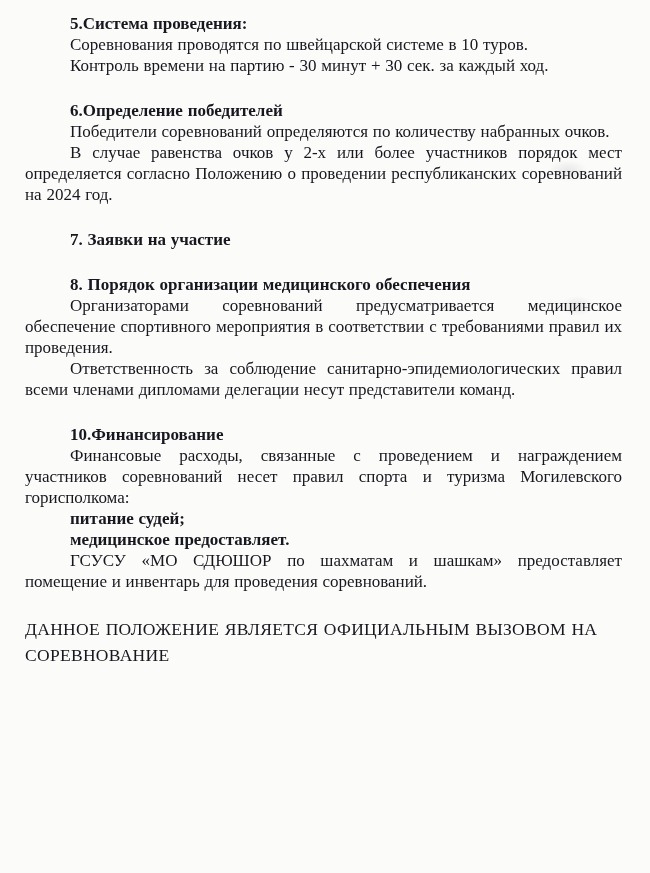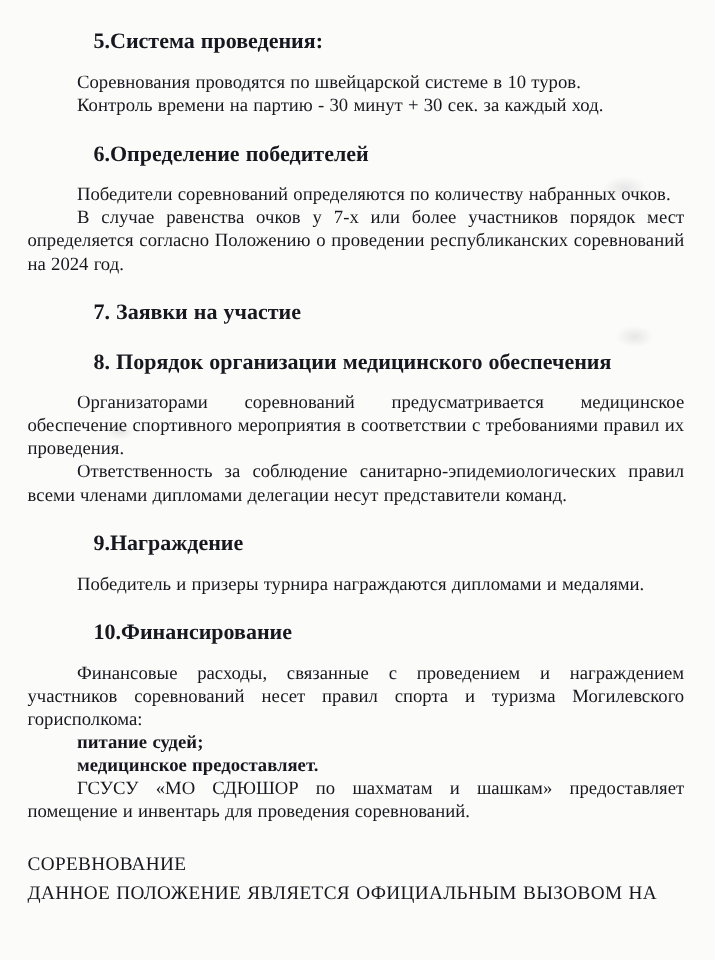--- a/index.html
+++ b/index.html
@@ -12,22 +12,22 @@
     overflow: hidden;
     position: relative;
   }
   .page {
     padding: 13px 28px 0 25px;
     position: relative;
     z-index: 1;
   }
   .section { margin: 0 0 24px 0; }
   .heading {
-    margin: 15px;
-    font-size: 20px;
+    margin: 0;
+    font-size: 17px;
     line-height: 21px;
     font-weight: 700;
     text-indent: 45px;
     word-spacing: 0.5px;
   }
   .para {
     margin: 0;
     font-size: 17px;
     line-height: 21px;
     text-indent: 45px;
@@ -72,44 +72,40 @@
 
   <div class="section">
     <p class="heading">5.Система проведения:</p>
     <p class="para">Соревнования проводятся по швейцарской системе в 10 туров.</p>
     <p class="para">Контроль времени на партию - 30 минут + 30 сек. за каждый ход.</p>
   </div>
 
   <div class="section">
     <p class="heading">6.Определение победителей</p>
     <p class="para">Победители соревнований определяются по количеству набранных очков.</p>
-    <p class="para">В случае равенства очков у 7-х или более участников порядок мест определяется согласно Положению о проведении республиканских соревнований на 2024 год.</p>
+    <p class="para">В случае равенства очков у 2-х или более участников порядок мест определяется согласно Положению о проведении республиканских соревнований на 2024 год.</p>
   </div>
 
   <div class="section">
     <p class="heading">7. Заявки на участие</p>
   </div>
 
   <div class="section">
     <p class="heading">8. Порядок организации медицинского обеспечения</p>
     <p class="para">Организаторами соревнований предусматривается медицинское обеспечение спортивного мероприятия в соответствии с требованиями правил их проведения.</p>
     <p class="para">Ответственность за соблюдение санитарно-эпидемиологических правил всеми членами дипломами делегации несут представители команд.</p>
   </div>
 
-  <div class="section">
-    <p class="heading">9.Награждение</p>
-    <p class="para">Победитель и призеры турнира награждаются дипломами и медалями.</p>
-  </div>
 
   <div class="section">
     <p class="heading">10.Финансирование</p>
     <p class="para">Финансовые расходы, связанные с проведением и награждением участников соревнований несет правил спорта и туризма Могилевского горисполкома:</p>
     <p class="list-item">питание судей;</p>
     <p class="list-item">медицинское предоставляет.</p>
     <p class="para">ГСУСУ «МО СДЮШОР по шахматам и шашкам» предоставляет помещение и инвентарь для проведения соревнований.</p>
   </div>
 
   <div class="closing-statement">
+    <div>ДАННОЕ ПОЛОЖЕНИЕ ЯВЛЯЕТСЯ ОФИЦИАЛЬНЫМ ВЫЗОВОМ НА</div>
     <div>СОРЕВНОВАНИЕ</div>
-    <div>ДАННОЕ ПОЛОЖЕНИЕ ЯВЛЯЕТСЯ ОФИЦИАЛЬНЫМ ВЫЗОВОМ НА</div>
   </div>
 
 </div>
 
 </body></html>

